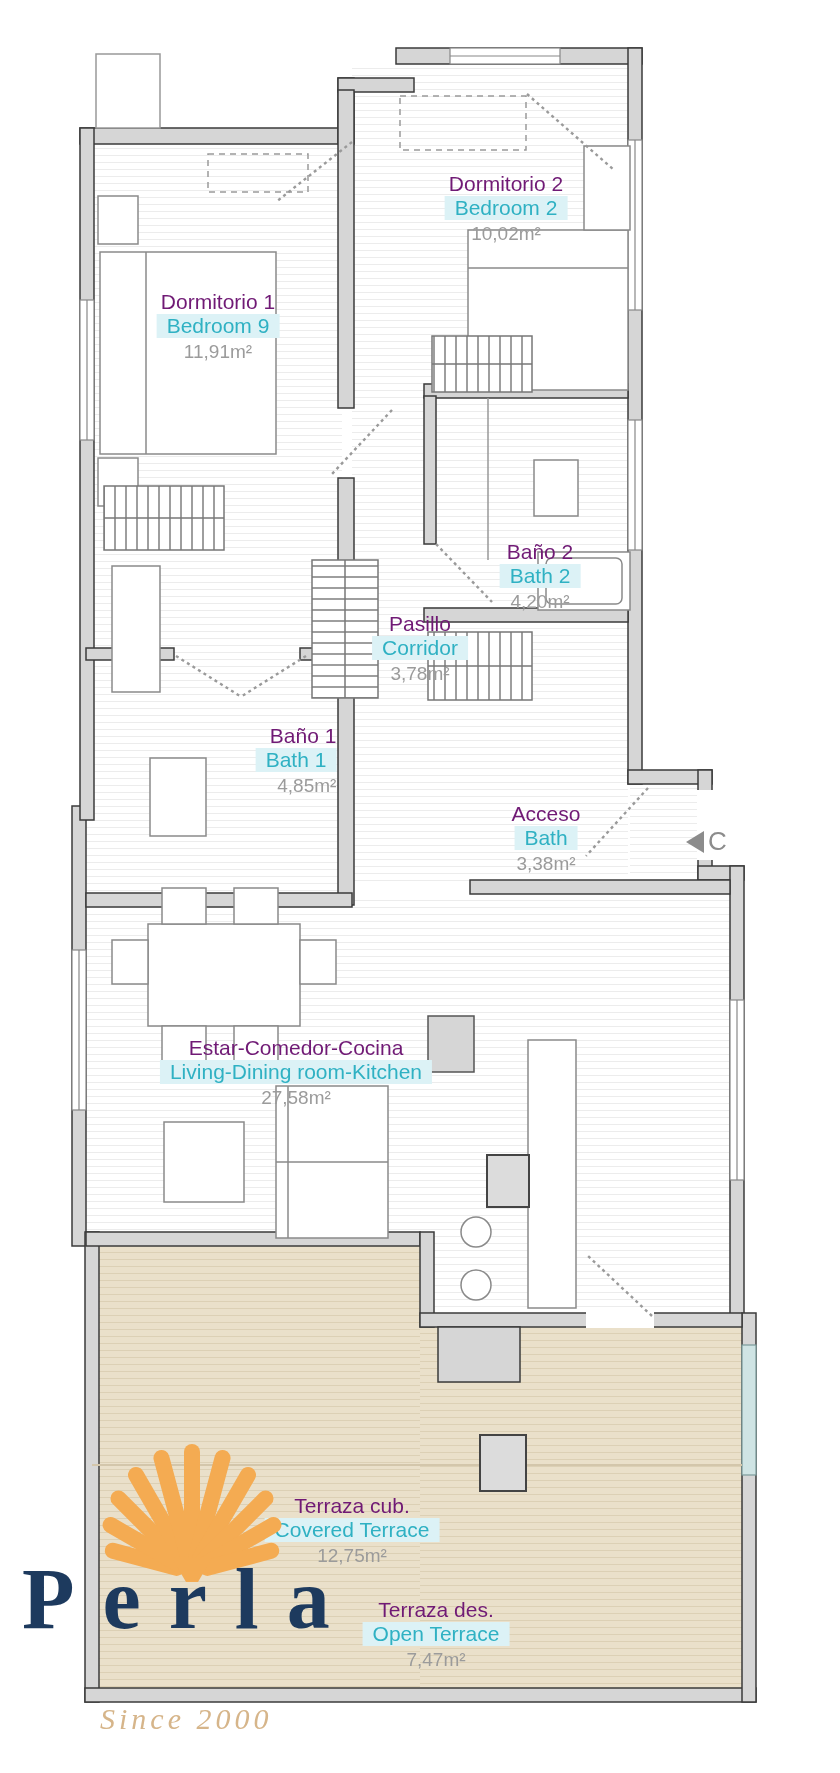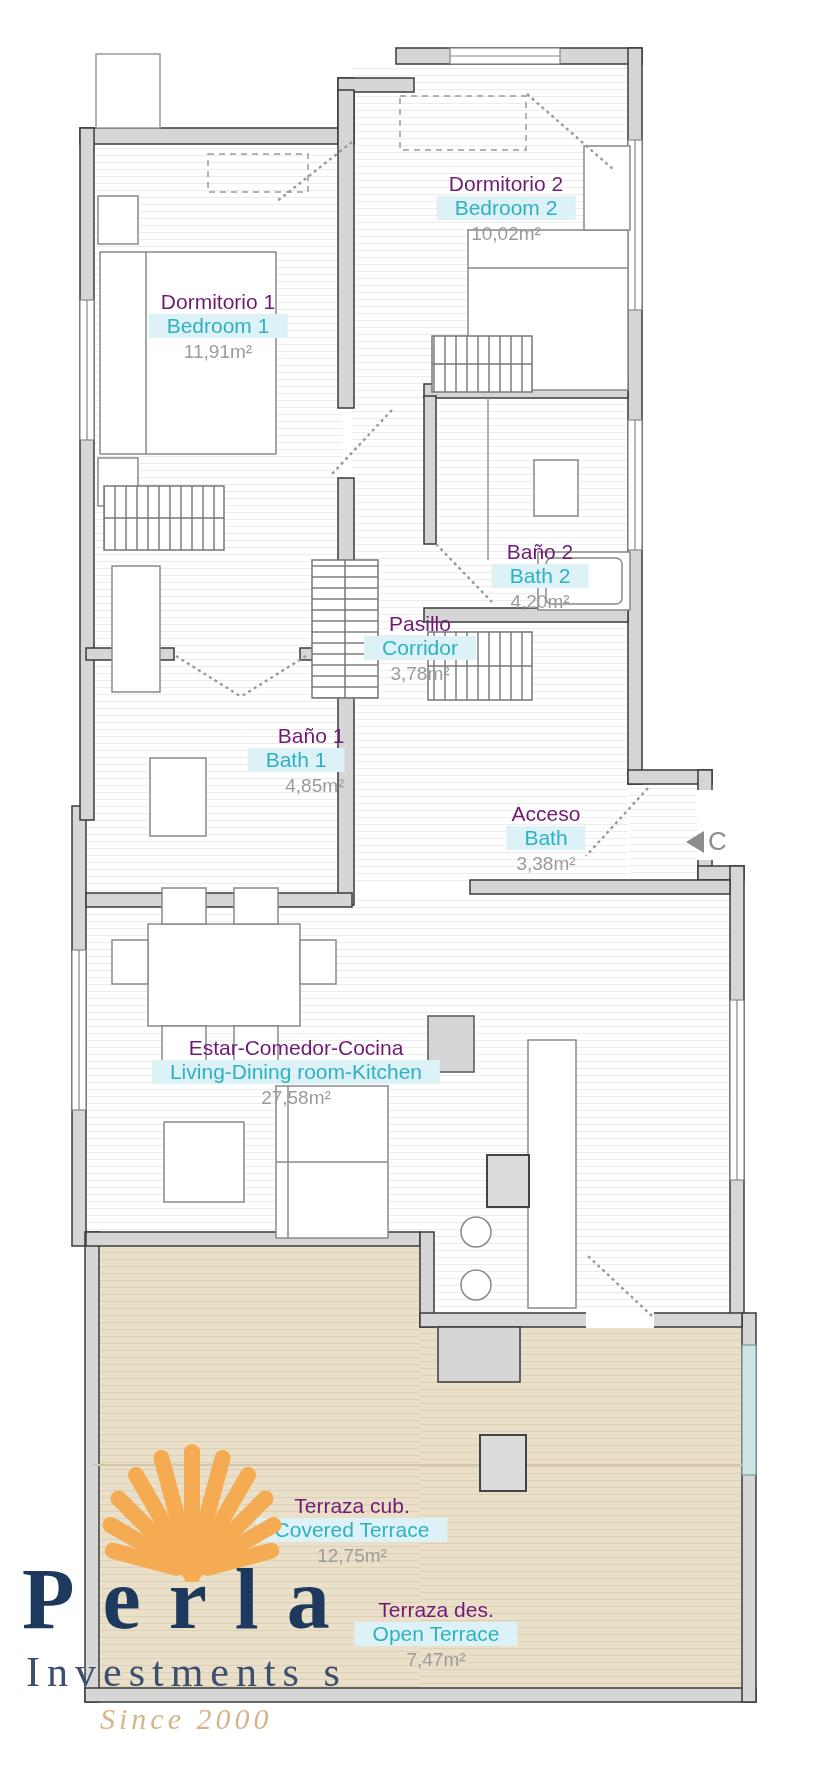--- a/index.html
+++ b/index.html
@@ -3,21 +3,21 @@
 <meta charset="utf-8">
 <style>
   html,body{margin:0;padding:0;background:#ffffff;}
   #stage{position:relative;width:840px;height:1773px;background:#ffffff;overflow:hidden;
          font-family:"Liberation Sans", sans-serif;}
   .floor{position:absolute;background:repeating-linear-gradient(to bottom,#ffffff 0 6px,#ececec 6px 7px);}
   .terrace{position:absolute;background:repeating-linear-gradient(to bottom,#eae0ca 0 6px,#dcd0b5 6px 7px);}
   #plan-svg{position:absolute;left:0;top:0;z-index:3;}
   .room-label{position:absolute;z-index:5;text-align:center;transform:translateX(-50%);line-height:24px;white-space:nowrap;}
   .l-es{display:block;color:#701a75;font-size:21px;}
-  .l-en{display:inline-block;color:#2fb1c3;background:#dcf2f6;font-size:21px;padding:0 18px;}
+  .l-en{display:inline-block;color:#2fb1c3;background:#dcf2f6;font-size:21px;padding:0 10px;}
   .l-area{display:block;color:#9b9b9b;font-size:19px;}
   #marker{position:absolute;left:686px;top:826px;z-index:5;display:flex;align-items:center;gap:4px;}
   #marker .tri{width:0;height:0;border-top:11px solid transparent;border-bottom:11px solid transparent;
                border-right:18px solid #8c8c8c;}
   #marker .mletter{color:#8c8c8c;font-size:26px;font-family:"Liberation Sans",sans-serif;}
   #logo-brand{position:absolute;left:22px;top:1556px;z-index:8;color:#1d3a5e;
               font-family:"Liberation Serif",serif;font-weight:bold;font-size:86px;letter-spacing:28px;line-height:86px;}
   #logo-sub{position:absolute;left:26px;top:1650px;z-index:8;color:#3d4f6e;
             font-family:"Liberation Serif",serif;font-size:42px;letter-spacing:7px;line-height:44px;}
   #logo-tag{position:absolute;left:100px;top:1702px;z-index:8;color:#d6b58a;
@@ -168,21 +168,21 @@
       <line x1="176" y1="656" x2="240" y2="696"></line>
       <line x1="306" y1="656" x2="242" y2="696"></line>
       <line x1="436" y1="544" x2="492" y2="602"></line>
       <line x1="648" y1="788" x2="586" y2="856"></line>
       <line x1="652" y1="1316" x2="588" y2="1256"></line>
     </g>
   </svg>
 
   <div class="room-label" style="left:218px;top:276px;margin-top:14px;">
     <span class="l-es">Dormitorio 1</span>
-    <span class="l-en">Bedroom 1</span>
+    <span class="l-en">Bedroom 9</span>
     <span class="l-area">11,91m²</span>
   </div>
   <div class="room-label" style="left:506px;top:172px;">
     <span class="l-es">Dormitorio 2</span>
     <span class="l-en">Bedroom 2</span>
     <span class="l-area">10,02m²</span>
   </div>
   <div class="room-label" style="left:540px;top:540px;">
     <span class="l-es">Baño 2</span>
     <span class="l-en">Bath 2</span>
@@ -236,16 +236,15 @@
         <rect x="-8" y="-126" width="16" height="118" rx="8" transform="rotate(15)"></rect>
         <rect x="-8" y="-120" width="16" height="112" rx="8" transform="rotate(30)"></rect>
         <rect x="-8" y="-112" width="16" height="104" rx="8" transform="rotate(45)"></rect>
         <rect x="-8" y="-102" width="16" height="94" rx="8" transform="rotate(60)"></rect>
         <rect x="-8" y="-90" width="16" height="82" rx="8" transform="rotate(75)"></rect>
         <path d="M -20 -14 L 20 -14 L 6 10 L -6 10 Z"></path>
       </g>
     </g>
   </svg>
   <div id="logo-brand">Perla</div>
-  <div id="logo-sub">Investments s</div>
   <div id="logo-tag">Since 2000</div>
 
 </div>
 
 </body></html>

